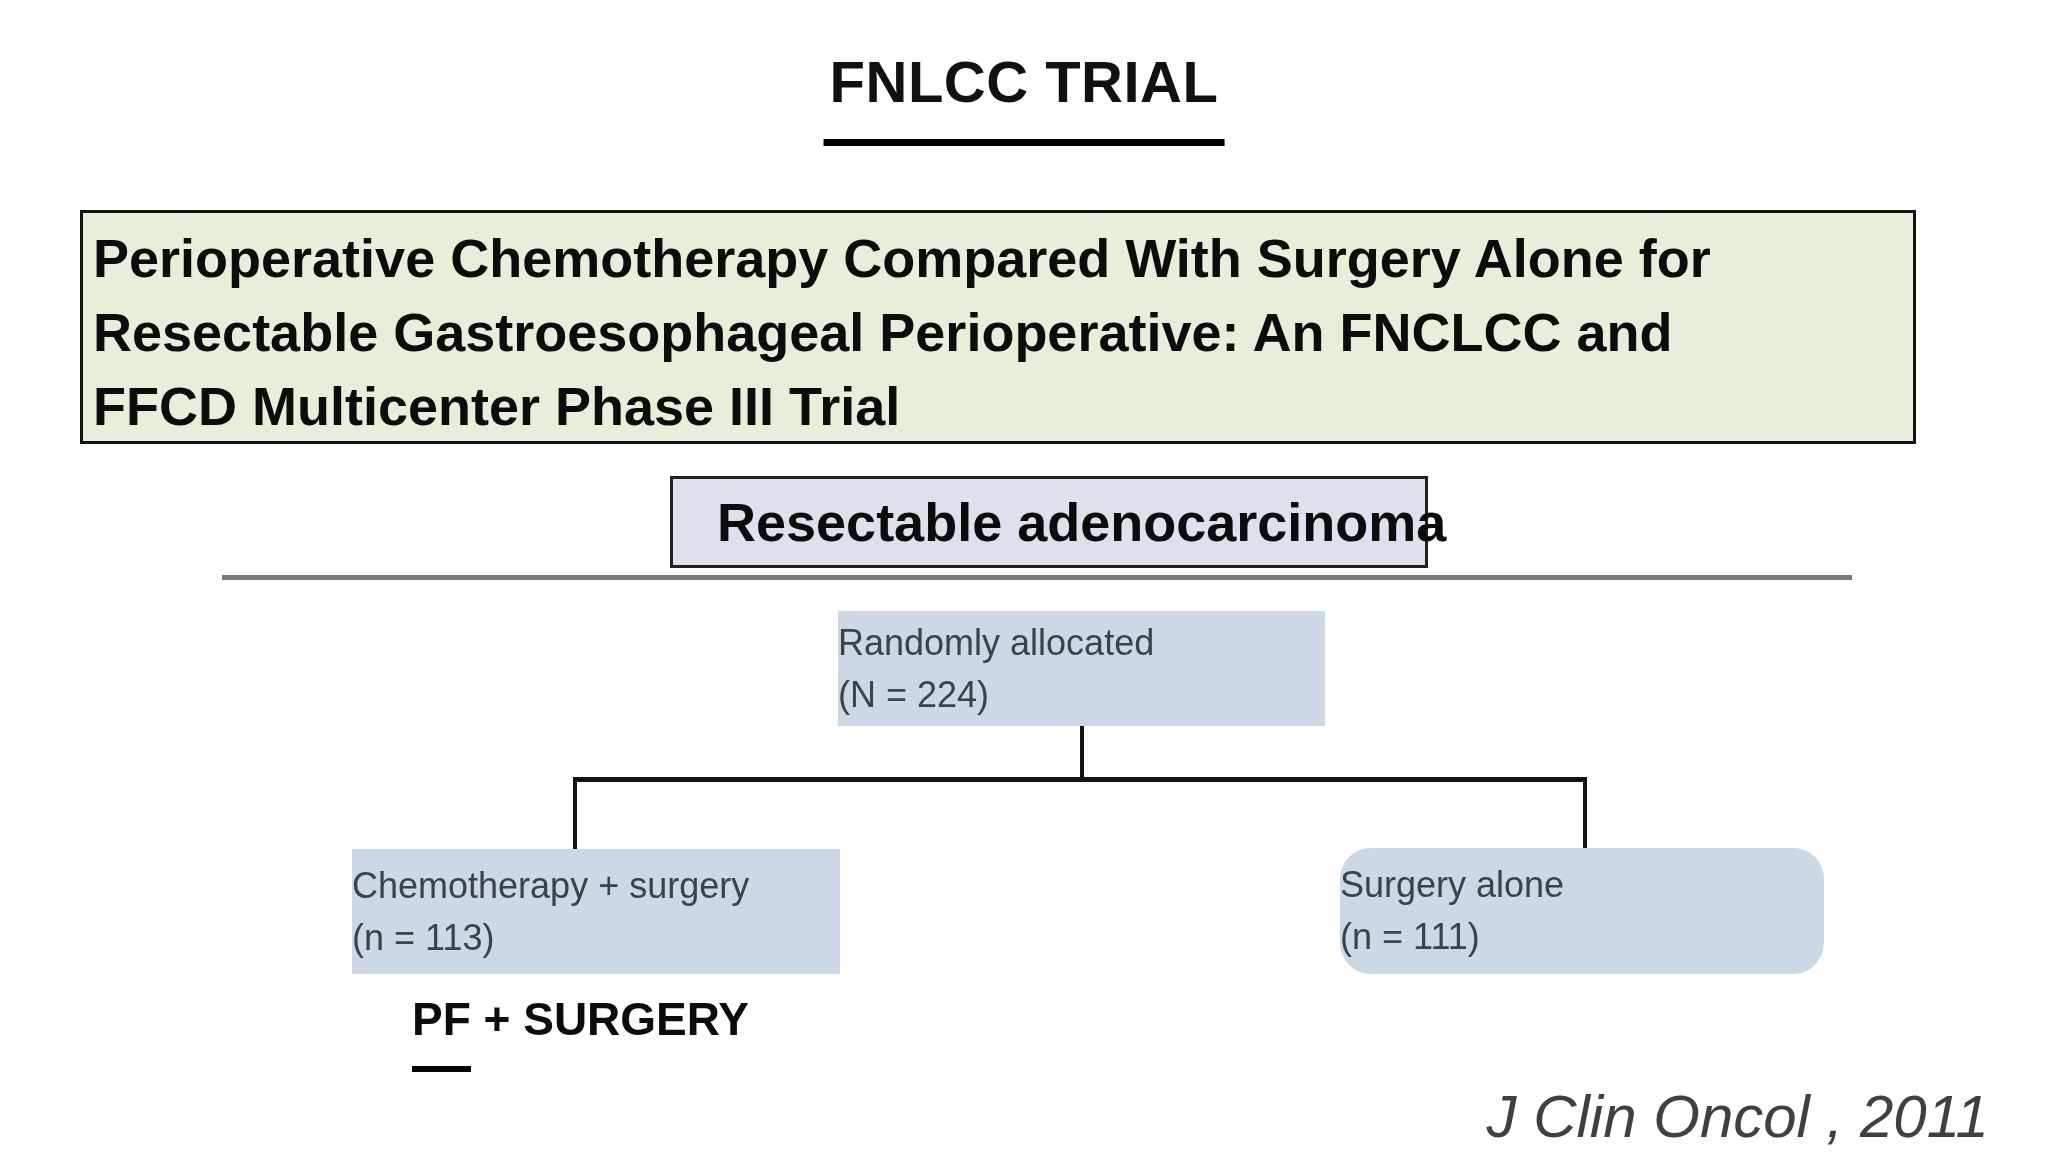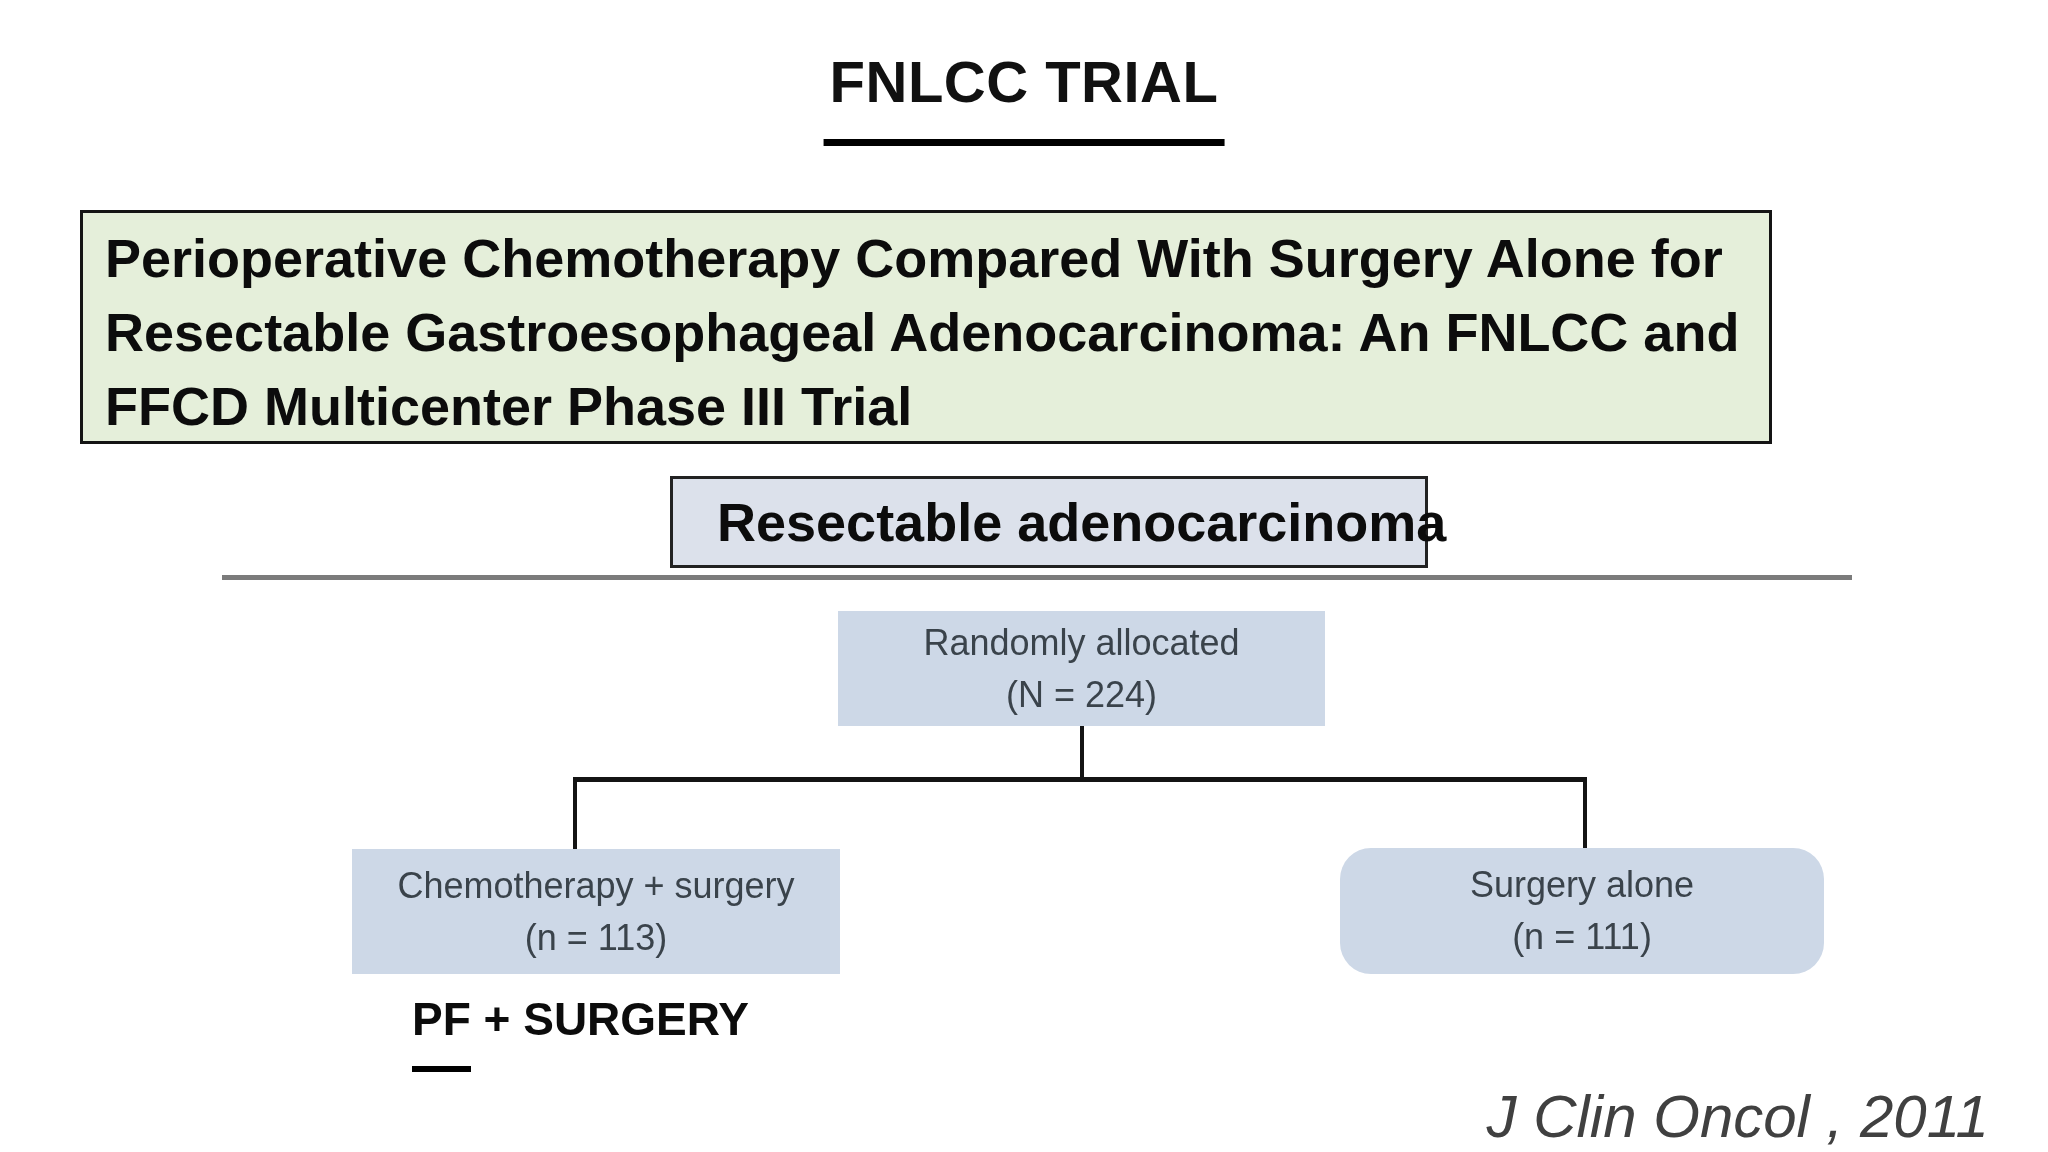--- a/index.html
+++ b/index.html
@@ -25,26 +25,26 @@
     border-bottom: 7px solid #000;
     padding: 0 6px 24px 6px;
     white-space: nowrap;
   }
 
   
   .paper-box {
     position: absolute;
     left: 80px;
     top: 210px;
-    width: 1692px;
+    width: 1836px;
     height: 234px;
     background: #e5efda;
     border: 3px solid #141414;
     box-sizing: border-box;
-    padding: 8px 10px 0 22px;
+    padding: 8px 10px 0 10px;
     font-size: 54px;
     font-weight: bold;
     line-height: 74px;
     color: #0c0c0c;
   }
 
   
   .population-box {
     position: absolute;
     left: 670px;
@@ -77,21 +77,21 @@
     background: #7b7b7b;
   }
 
   
   .flow-box {
     position: absolute;
     background: #cdd8e7;
     color: #3a434b;
     font-size: 36px;
     line-height: 52px;
-    text-align: center;
+    text-align: left;
     display: flex;
     flex-direction: column;
     justify-content: center;
   }
   .flow-root  { left: 838px;  top: 611px; width: 487px; height: 115px; }
   .flow-left  { left: 352px;  top: 849px; width: 488px; height: 125px; }
   .flow-right { left: 1340px; top: 848px; width: 484px; height: 126px; border-radius: 31px; }
 
   
   .connector { position: absolute; background: #141414; }
@@ -128,21 +128,21 @@
 </style>
 </head>
 <body>
 
 <div class="slide">
 
   <div class="slide-title">FNLCC TRIAL</div>
 
   <div class="paper-box">
     <div>Perioperative Chemotherapy Compared With Surgery Alone for</div>
-    <div>Resectable Gastroesophageal Adenocarcinoma: An FNLCC and</div>
+    <div>Resectable Gastroesophageal Perioperative: An FNCLCC and</div>
     <div>FFCD Multicenter Phase III Trial</div>
   </div>
 
   <div class="population-box">
     <span class="pop-label">Resectable adenocarcinoma</span>
   </div>
 
   <div class="divider"></div>
 
   <div class="connector conn-v-root"></div>

